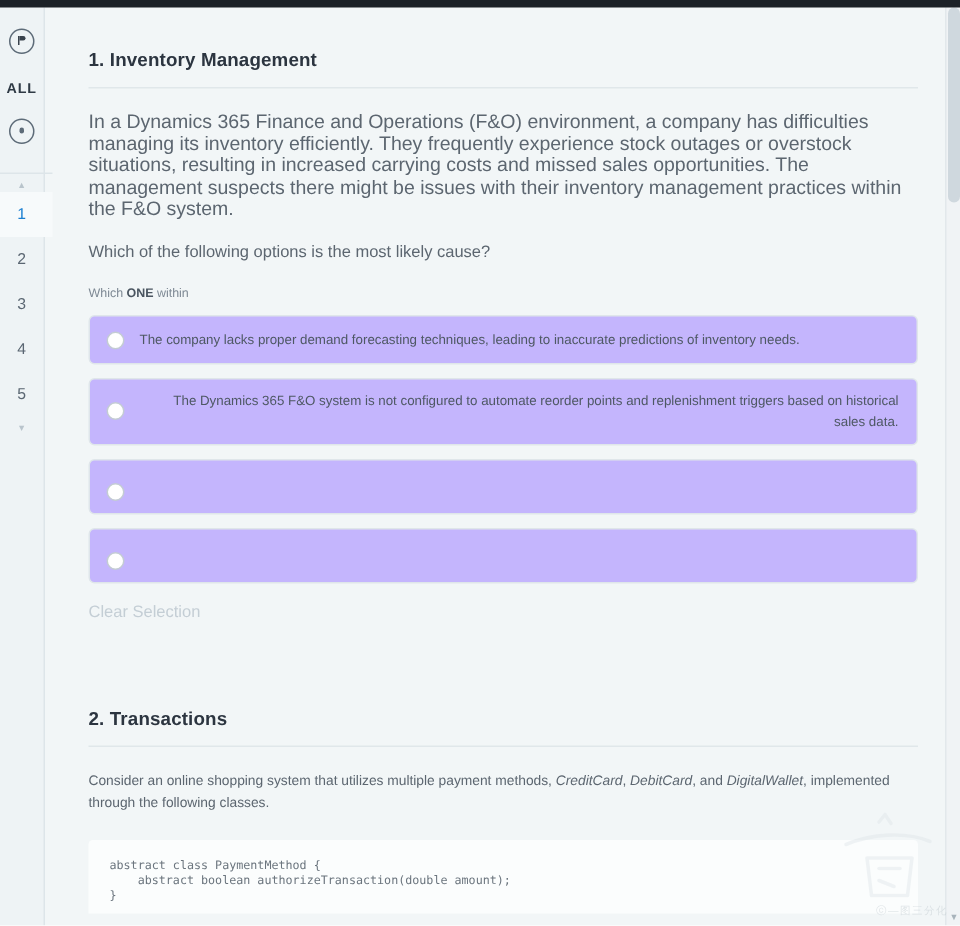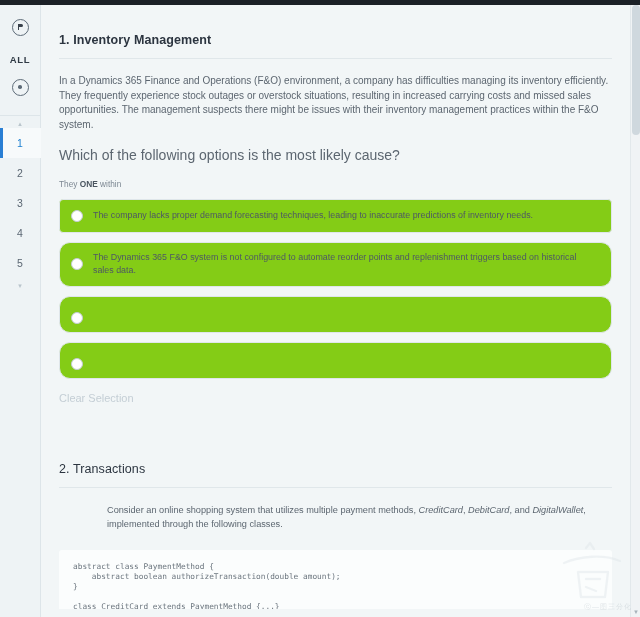--- a/index.html
+++ b/index.html
@@ -31,21 +31,21 @@
     height: 5px;
     background: #1c2127;
     z-index: 40;
   }
 
   
   .sidebar {
     position: absolute;
     top: 5px;
     left: 0;
-    width: 41px;
+    width: 30px;
     height: 612px;
     background: #eef3f5;
     border-right: 1px solid #dde5e9;
     box-sizing: border-box;
     display: flex;
     flex-direction: column;
     align-items: center;
     z-index: 20;
   }
   .sb-icon-btn {
@@ -161,56 +161,57 @@
     padding-top: 28px;
     padding-bottom: 11px;
     letter-spacing: 0.1px;
   }
   .title-rule {
     height: 1px;
     background: #e0e7ea;
     margin-bottom: 0px;
   }
   .q-body {
-    font-size: 10px;
+    font-size: 13px;
     line-height: 14.5px;
     color: #5c6670;
     padding-top: 15px;
     max-width: 551px;
   }
   .q-prompt {
-    font-size: 14px;
+    font-size: 11px;
     color: #5c6670;
     padding-top: 15px;
   }
   .pick-one {
     font-size: 8.3px;
     color: #7d8893;
     padding-top: 16px;
     padding-bottom: 8px;
   }
   .pick-one b { color: #4a5560; margin-top: 13px; }
 
   .options {
     display: flex;
     flex-direction: column;
     gap: 9px;
     padding-top: 2px;
   }
   .option {
-    background: #84cc16;
+    background: #c4b5fd;
     border: 1px solid #dfe6ea;
     border-radius: 4px;
     display: flex;
     align-items: flex-start;
     padding: 9px 12px 9px 11px;
     box-sizing: border-box;
     min-height: 28px;
-  }
-  .option.two-line { padding: 8px 12px 8px 11px; border-radius: 11px; }
+    text-align: right;
+  }
+  .option.two-line { padding: 8px 12px 8px 11px; }
   .radio {
     flex: 0 0 auto;
     width: 10px;
     height: 10px;
     border-radius: 50%;
     border: 1.2px solid #c3ccd3;
     background: #ffffff;
     margin-right: 10px;
     margin-top: 1px;
   }
@@ -226,32 +227,31 @@
     color: #c4ced5;
     padding-top: 13px;
     padding-bottom: 2px;
     display: inline-block;
   }
 
   .section-gap { height: 56px; }
 
   .sec2-title {
     font-size: 12.5px;
-    font-weight: normal;
+    font-weight: bold;
     color: #2c3540;
     padding-bottom: 11px;
     letter-spacing: 0.1px;
   }
   .sec2-body {
     font-size: 9.2px;
     line-height: 14.5px;
     color: #5c6670;
     padding-top: 15px;
     max-width: 551px;
-    margin-left: 48px;
   }
   .sec2-body i { font-style: italic; }
 
   .codeblock {
     margin-top: 18px;
     background: #fbfdfd;
     border-radius: 3px;
     padding: 12px 14px 14px 14px;
     box-sizing: border-box;
   }
@@ -360,21 +360,21 @@
 
     <div class="card">
 
       <div class="q-title">1. Inventory Management</div>
       <div class="title-rule"></div>
 
       <div class="q-body">In a Dynamics 365 Finance and Operations (F&amp;O) environment, a company has difficulties managing its inventory efficiently. They frequently experience stock outages or overstock situations, resulting in increased carrying costs and missed sales opportunities. The management suspects there might be issues with their inventory management practices within the F&amp;O system.</div>
 
       <div class="q-prompt">Which of the following options is the most likely cause?</div>
 
-      <div class="pick-one"><span>They </span><b>ONE</b><span> within</span></div>
+      <div class="pick-one"><span>Which </span><b>ONE</b><span> within</span></div>
 
       <div class="options">
 
         <div class="option">
           <span class="radio"></span>
           <span class="opt-text">The company lacks proper demand forecasting techniques, leading to inaccurate predictions of inventory needs.</span>
         </div>
 
         <div class="option two-line">
           <span class="radio"></span>

